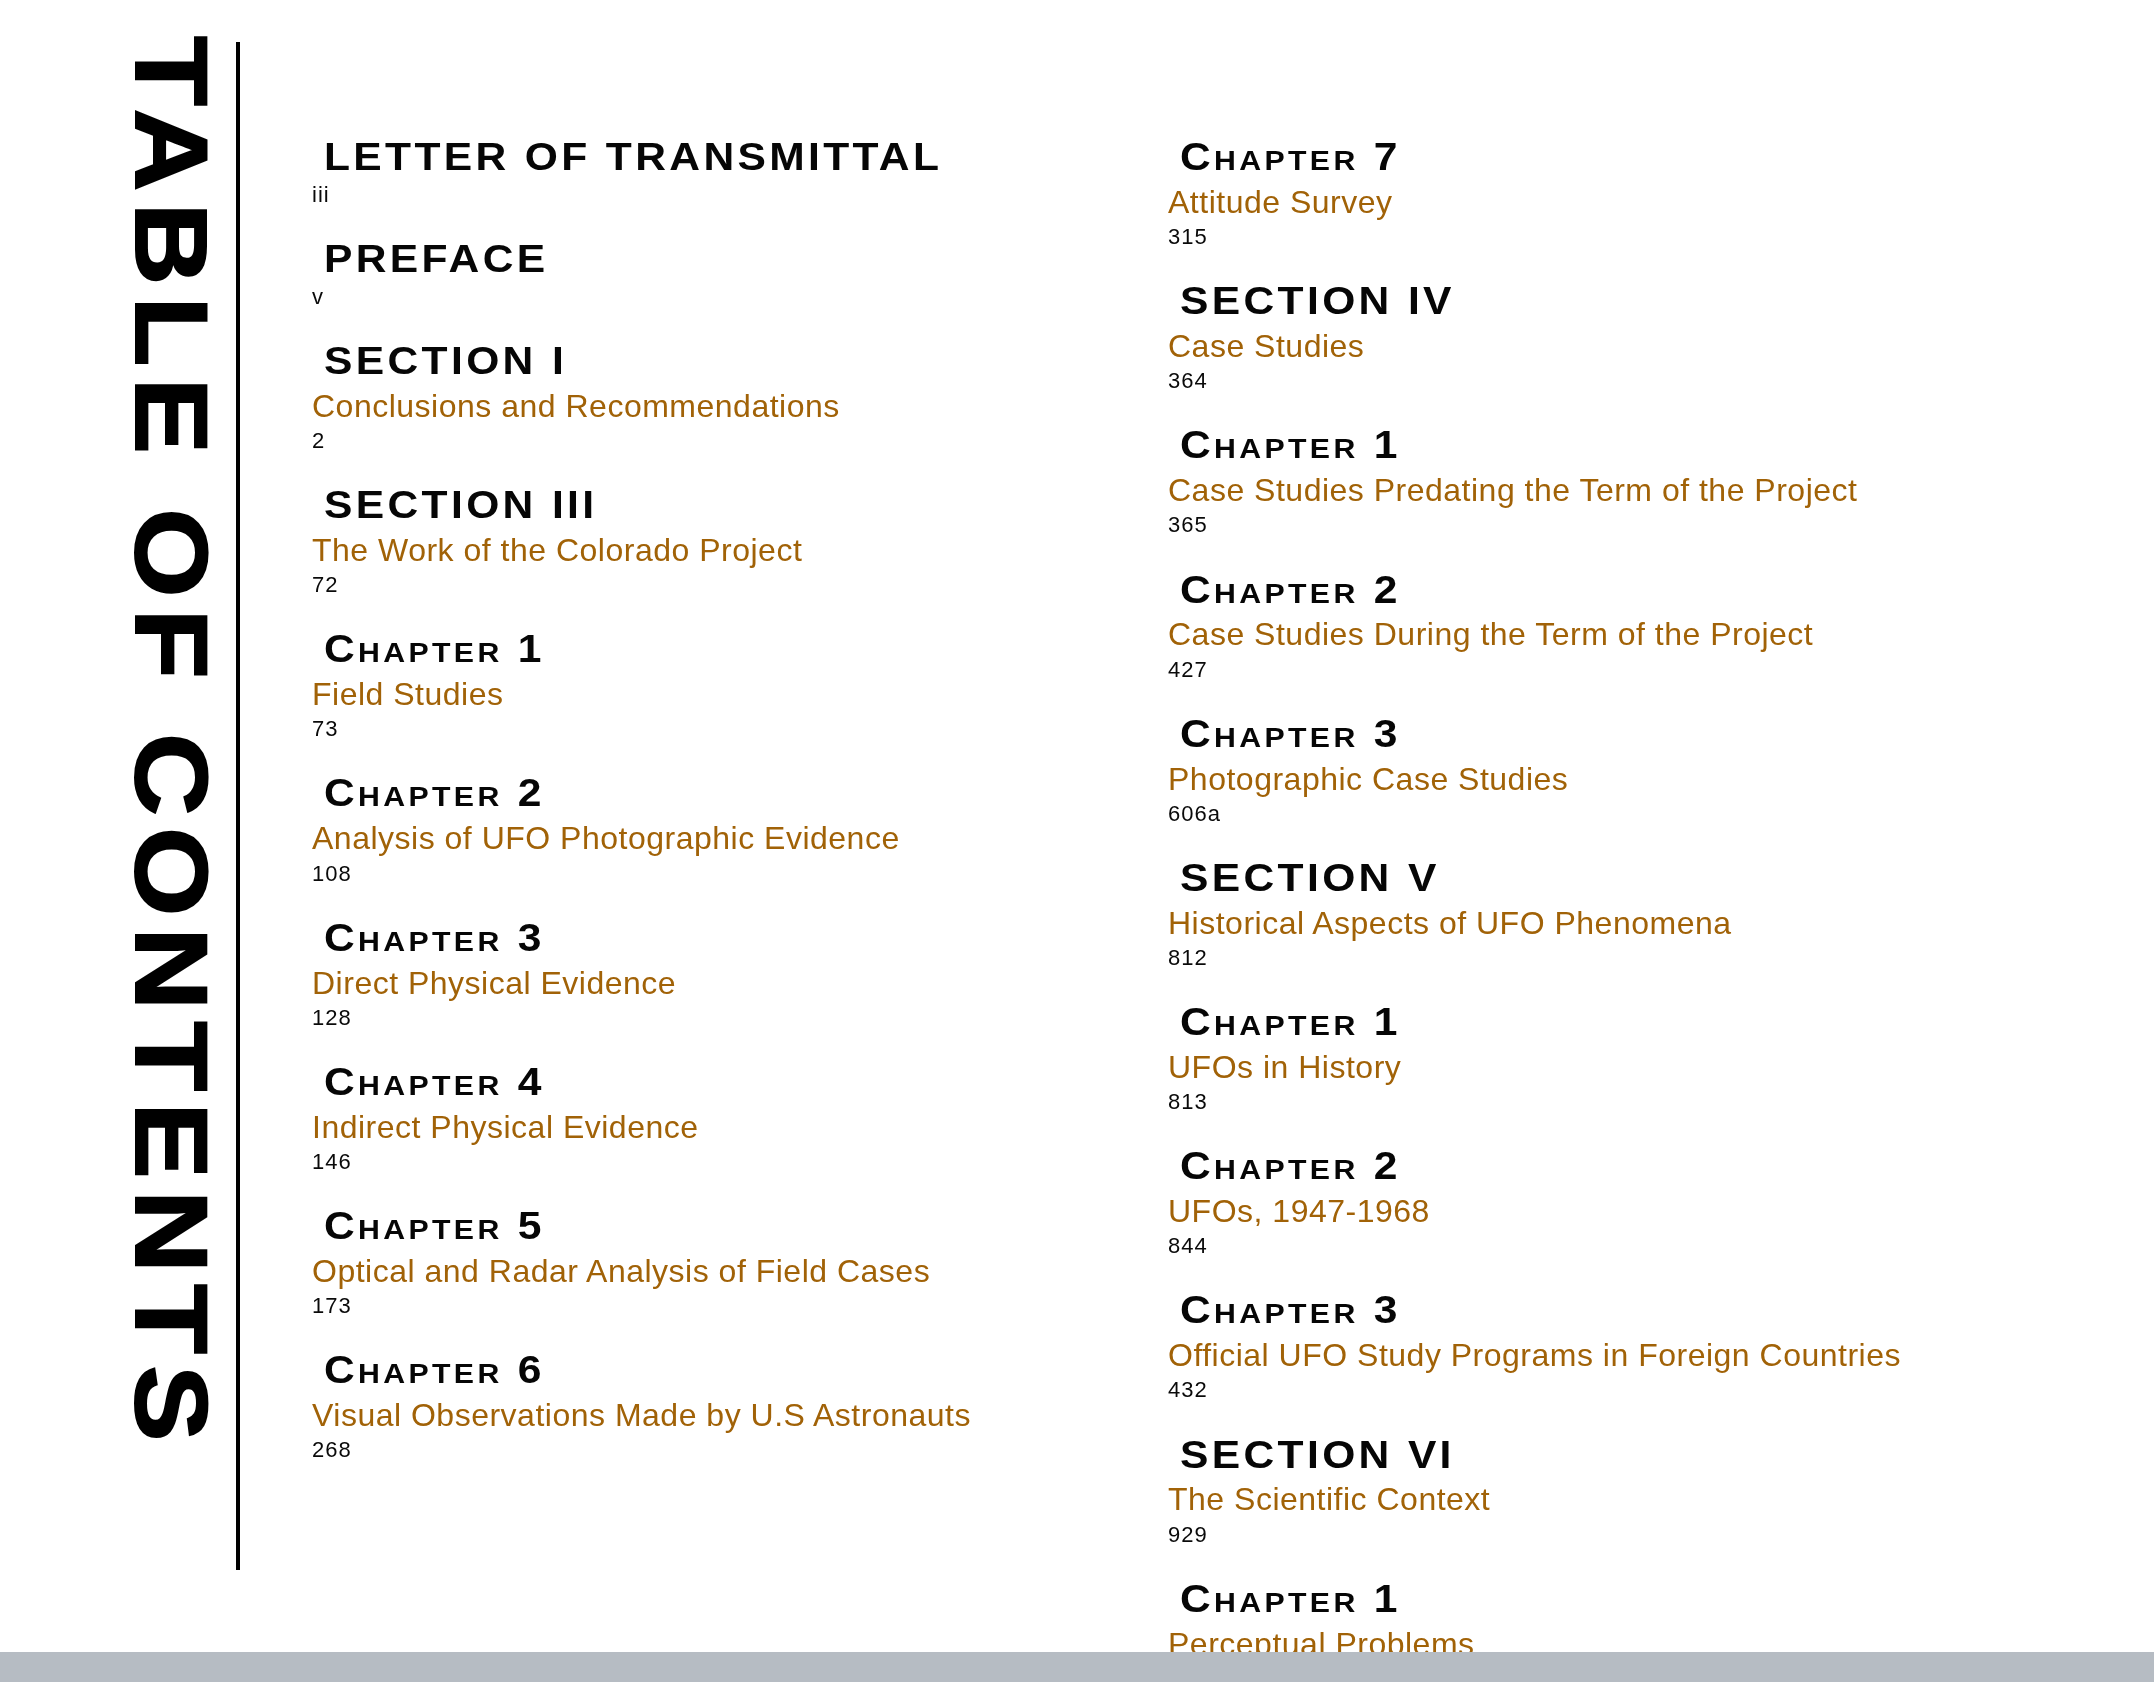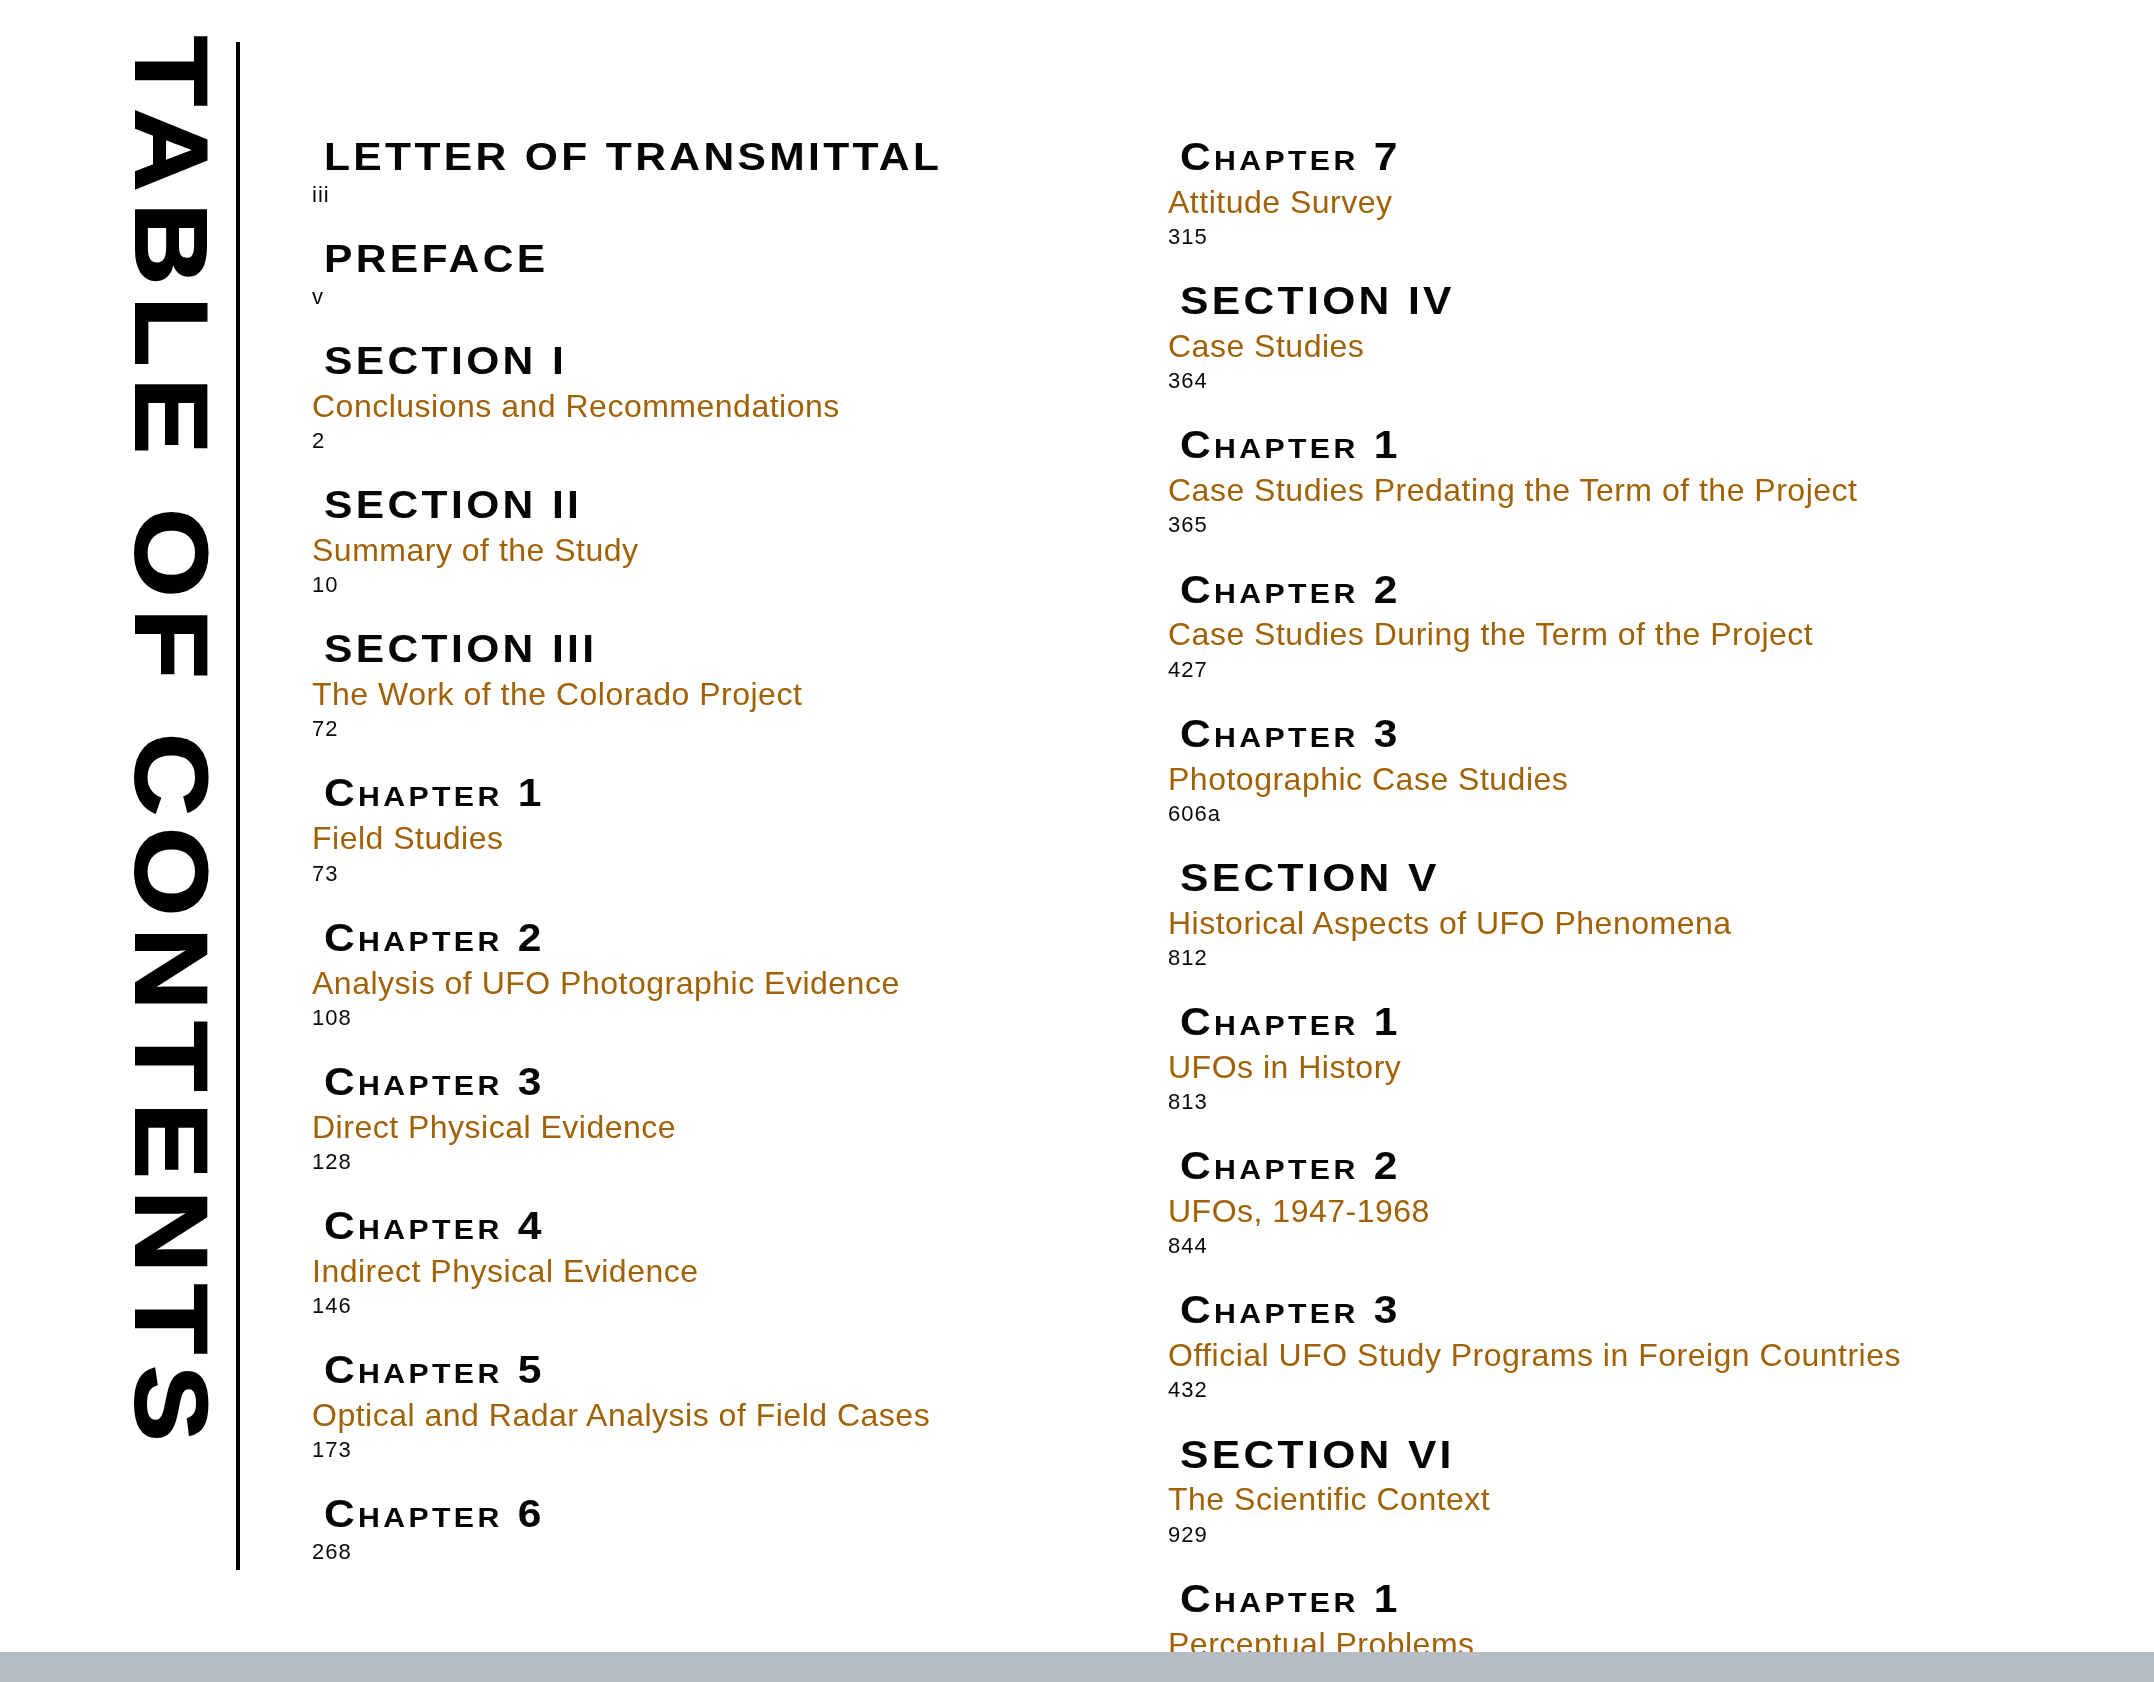--- a/index.html
+++ b/index.html
@@ -112,25 +112,20 @@
     <div class="entry">
       <div class="heading section"><span class="stretch">PREFACE</span></div>
       <div class="entry-page">v</div>
     </div>
     <div class="entry">
       <div class="heading section"><span class="stretch">SECTION I</span></div>
       <div class="entry-title">Conclusions and Recommendations</div>
       <div class="entry-page">2</div>
     </div>
     <div class="entry">
-      <div class="heading section"><span class="stretch">SECTION II</span></div>
-      <div class="entry-title">Summary of the Study</div>
-      <div class="entry-page">10</div>
-    </div>
-    <div class="entry">
       <div class="heading section"><span class="stretch">SECTION III</span></div>
       <div class="entry-title">The Work of the Colorado Project</div>
       <div class="entry-page">72</div>
     </div>
     <div class="entry">
       <div class="heading chapter"><span class="stretch">Chapter 1</span></div>
       <div class="entry-title">Field Studies</div>
       <div class="entry-page">73</div>
     </div>
     <div class="entry">
@@ -148,20 +143,21 @@
       <div class="entry-title">Indirect Physical Evidence</div>
       <div class="entry-page">146</div>
     </div>
     <div class="entry">
       <div class="heading chapter"><span class="stretch">Chapter 5</span></div>
       <div class="entry-title">Optical and Radar Analysis of Field Cases</div>
       <div class="entry-page">173</div>
     </div>
     <div class="entry">
       <div class="heading chapter"><span class="stretch">Chapter 6</span></div>
+      <div class="entry-title">Visual Observations Made by U.S Astronauts</div>
       <div class="entry-page">268</div>
     </div>
   </div>
 
 <div class="col col-right">
     <div class="entry">
       <div class="heading chapter"><span class="stretch">Chapter 7</span></div>
       <div class="entry-title">Attitude Survey</div>
       <div class="entry-page">315</div>
     </div>

